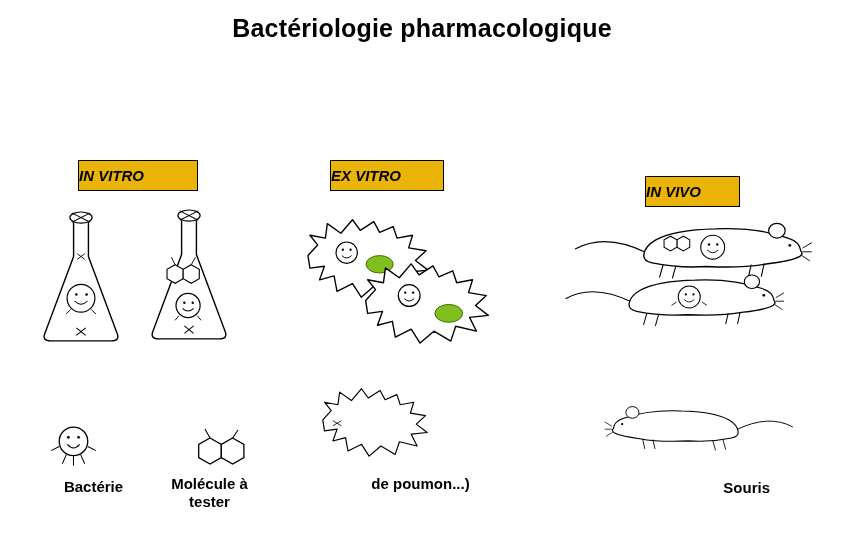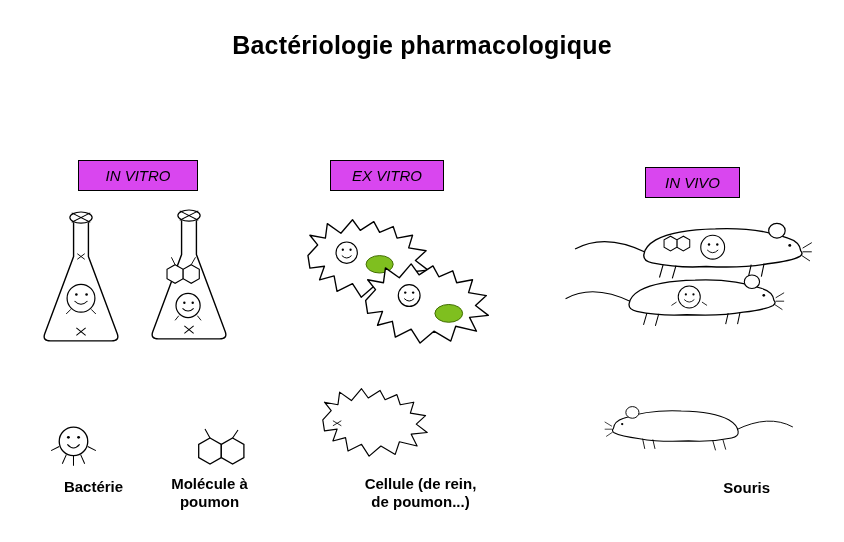--- a/index.html
+++ b/index.html
@@ -1,44 +1,44 @@
 <!DOCTYPE html>
 <html><head>
 <meta charset="utf-8">
 <style>
   html,body{margin:0;padding:0;background:#ffffff;}
   body{font-family:"Liberation Sans", sans-serif; color:#000;}
   .stage{position:relative;width:844px;height:542px;background:#fff;overflow:hidden;}
   .abs{position:absolute;}
-  .title{top:14px;left:0;width:844px;text-align:center;font-size:25px;font-weight:bold;letter-spacing:.2px;margin-top:17px;}
+  .title{top:14px;left:0;width:844px;text-align:center;font-size:25px;font-weight:bold;letter-spacing:.2px;}
   .label-box{
-    height:29px;background:#d946ef;border:1px solid #000;
-    display:flex;align-items:center;justify-content:center;
-    font-size:15px;font-weight:normal;font-style:italic;
+    height:29px;background:#eab308;border:1px solid #000;
+    display:flex;align-items:center;justify-content:flex-start;
+    font-size:15px;font-weight:bold;font-style:italic;
   }
   .legend-label{
     font-size:15px;font-weight:bold;text-align:center;line-height:18px;
   }
   svg{display:block;}
   .flip{transform:scaleX(-1);}
 </style>
 </head>
 <body>
 
 <div class="stage">
 
   <div class="abs title">Bactériologie pharmacologique</div>
 
   <div class="abs label-box" style="left:78px;top:160px;width:118px;">
     <span>IN VITRO</span>
   </div>
   <div class="abs label-box" style="left:330px;top:160px;width:112px;">
     <span>EX VITRO</span>
   </div>
-  <div class="abs label-box" style="left:645px;top:167px;width:93px;">
+  <div class="abs label-box" style="left:645px;top:176px;width:93px;">
     <span>IN VIVO</span>
   </div>
 
   <div class="abs" style="left:30px;top:204px;">
     <svg width="102" height="156" viewBox="0 0 110 165">
       <ellipse cx="55" cy="13" rx="12" ry="6" fill="none" stroke="#000" stroke-width="1.3"></ellipse>
       <path d="M45 8 L65 18 M65 8 L45 18" stroke="#000" stroke-width="1.1" fill="none"></path>
       <path d="M47 18 L47 55 L16 138 Q13 146 22 146 L88 146 Q97 146 94 138 L63 55 L63 18" fill="none" stroke="#000" stroke-width="1.5"></path>
       <path d="M51 52 L59 58 M59 52 L51 58" stroke="#000" stroke-width="1" fill="none"></path>
       <path d="M50 132 L60 140 M60 132 L50 140" stroke="#000" stroke-width="1.1" fill="none"></path>
@@ -154,31 +154,30 @@
 
   <div class="abs" style="left:178px;top:424px;">
     <svg width="84" height="50" viewBox="0 0 80 50">
       <path d="M30 14 L41.3 20.5 L41.3 33.5 L30 40 L18.7 33.5 L18.7 20.5 Z" fill="#fff" stroke="#000" stroke-width="1.3"></path>
       <path d="M52.6 14 L63.9 20.5 L63.9 33.5 L52.6 40 L41.3 33.5 L41.3 20.5 Z" fill="#fff" stroke="#000" stroke-width="1.3"></path>
       <path d="M30 14 L25 5 M52.6 14 L58 6" stroke="#000" stroke-width="1.1" fill="none"></path>
     </svg>
   </div>
   <div class="abs legend-label" style="left:152px;top:475px;width:115px;">
     <div>Molécule à</div>
-    <div>poumon</div>
+    <div>tester</div>
   </div>
 
   <div class="abs" style="left:316px;top:382px;">
     <svg width="118" height="80" viewBox="0 0 140 95">
       <path d="M8 45 L18 34 L10 24 L26 27 L28 12 L42 22 L54 8 L62 19 L76 10 L82 21 L96 15 L100 27 L116 24 L112 37 L130 40 L119 50 L132 60 L113 62 L120 76 L99 71 L94 86 L77 76 L63 88 L54 74 L38 82 L35 66 L20 70 L25 56 L10 58 Z" fill="#fff" stroke="#000" stroke-width="1.4" stroke-linejoin="round"></path>
       <path d="M20 46 L30 52 M30 46 L20 52" stroke="#000" stroke-width="1" fill="none"></path>
     </svg>
   </div>
   <div class="abs legend-label" style="left:333px;top:475px;width:175px;">
-    <div>Cellule (de rein,</div>
     <div>de poumon...)</div>
   </div>
 
   <div class="abs" style="left:592px;top:392px;">
     <svg width="215" height="62" viewBox="0 0 260 85">
       <path d="M180 52 Q225 30 258 48" fill="none" stroke="#000" stroke-width="1.3"></path>
       <path d="M12 50 Q13 40 26 36 Q60 24 105 26 Q150 27 170 38 Q182 45 183 54 Q184 61 174 63 Q145 69 115 67 Q75 69 48 64 Q22 61 13 56 Q9 53 12 50 Z" fill="#fff" stroke="#000" stroke-width="1.5"></path>
       <ellipse cx="38" cy="28" rx="9" ry="8" fill="#fff" stroke="#000" stroke-width="1.3"></ellipse>
       <circle cx="24" cy="44" r="1.6" fill="#000"></circle>
       <path d="M10 47 L0 41 M10 51 L0 51 M11 55 L2 61" stroke="#000" stroke-width="1" fill="none"></path>

